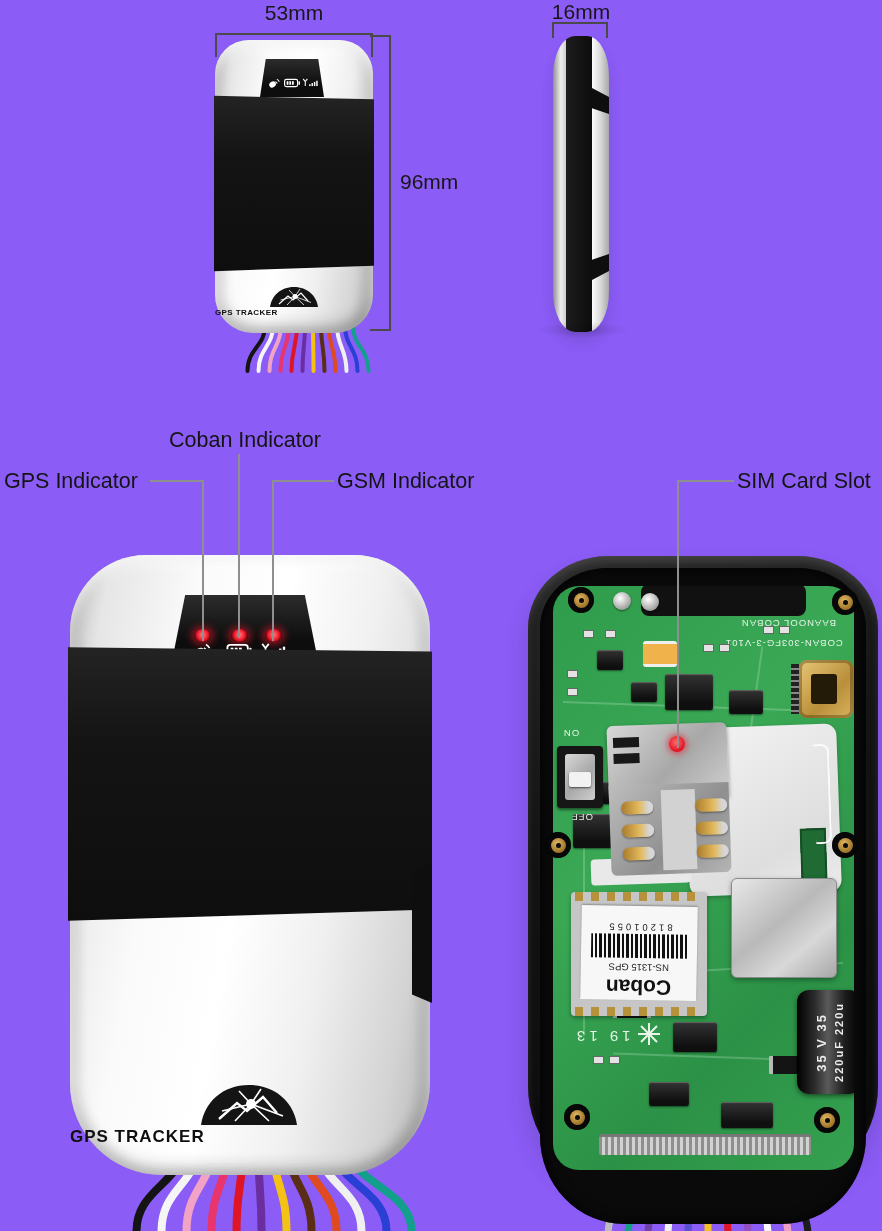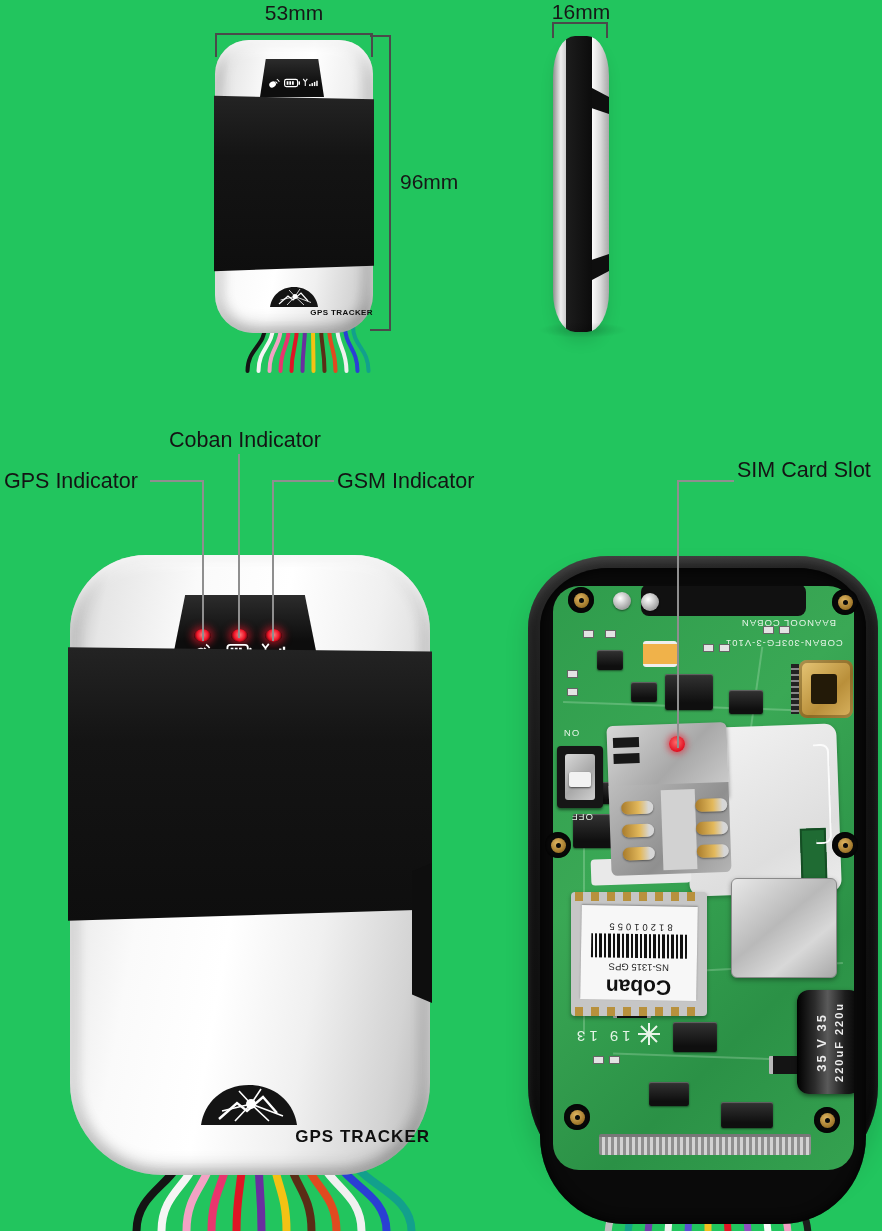--- a/index.html
+++ b/index.html
@@ -1,16 +1,16 @@
 <!DOCTYPE html>
 <html><head>
 <meta charset="utf-8">
 <style>
   html,body{margin:0;padding:0;background:#fff;}
-  .canvas{position:relative;width:882px;height:1231px;background:#22c55e;overflow:hidden;
+  .canvas{position:relative;width:882px;height:1231px;background:#8b5cf6;overflow:hidden;
           font-family:"Liberation Sans", sans-serif;color:#1b1b1b;}
   .abs{position:absolute;}
   
   .dim-text{position:absolute;font-size:21px;color:#171717;text-align:center;}
   .dim-line{position:absolute;background:#4a4a4a;}
   .callout-text{position:absolute;font-size:21.5px;color:#141414;white-space:nowrap;}
   .leader{position:absolute;background:#8f8f8f;z-index:30;}
   
   .tracker{position:absolute;}
   .t-body{position:absolute;
@@ -18,21 +18,21 @@
     box-shadow:inset 0 8px 14px rgba(255,255,255,.9), inset 0 -8px 16px rgba(0,0,0,.22),
                inset 8px 0 14px rgba(0,0,0,.10), inset -8px 0 14px rgba(0,0,0,.14);}
   .t-panel{position:absolute;background:linear-gradient(180deg,#2c2c2c,#0d0d0d 70%);
     clip-path:polygon(9% 0,91% 0,100% 100%,0 100%);}
   .t-led{position:absolute;width:17px;height:13px;border-radius:50%;
     background:radial-gradient(circle at 50% 45%,#ff8080 0%,#ef1427 50%,rgba(150,0,12,.65) 72%,rgba(0,0,0,0) 78%);
     box-shadow:0 0 7px 3px rgba(235,25,45,.55);}
   .t-icon{position:absolute;}
   .t-band{position:absolute;background:linear-gradient(180deg,#242424,#141414 35%,#0e0e0e);}
   .t-wedge{position:absolute;background:#0e0e0e;}
-  .t-logo-text{position:absolute;font-weight:bold;color:#0f0f0f;text-align:right;white-space:nowrap;}
+  .t-logo-text{position:absolute;font-weight:bold;color:#0f0f0f;text-align:left;white-space:nowrap;}
   .t-emblem{position:absolute;}
   
   .side{position:absolute;display:flex;overflow:hidden;border-radius:22px/40px;
         box-shadow:0 10px 14px rgba(0,0,0,.10);}
   .side-sliver-l{width:13px;background:linear-gradient(90deg,#8f8f8f,#efefef 60%,#cecece);}
   .side-black{width:26px;background:linear-gradient(90deg,#1d1d1d,#0c0c0c);}
   .side-sliver-r{width:17px;position:relative;background:linear-gradient(90deg,#fcfcfc,#d9d9d9 50%,#a8a8a8);}
   .side-notch{position:absolute;background:#0e0e0e;}
   .soft-shadow{position:absolute;background:radial-gradient(ellipse at center,rgba(0,0,0,.16),rgba(0,0,0,0) 70%);}
   
@@ -138,21 +138,21 @@
     <div class="side-sliver-r">
       <div class="side-notch" style="left:0;top:52px;width:17px;height:26px;clip-path:polygon(0 0,100% 35%,100% 100%,0 78%);"></div>
       <div class="side-notch" style="left:0;top:218px;width:17px;height:26px;clip-path:polygon(0 22%,100% 0,100% 65%,0 100%);"></div>
     </div>
   </div>
   <div class="soft-shadow" style="left:538px;top:322px;width:90px;height:16px;"></div>
 
   <div class="callout-text" style="left:169px;top:428px;">Coban Indicator</div>
   <div class="callout-text" style="left:4px;top:469px;">GPS Indicator</div>
   <div class="callout-text" style="left:337px;top:469px;">GSM Indicator</div>
-  <div class="callout-text" style="left:737px;top:458px;">SIM Card Slot</div>
+  <div class="callout-text" style="left:737px;top:469px;">SIM Card Slot</div>
 
   <div class="leader" style="left:238px;top:454px;width:2px;height:184px;"></div>
   <div class="leader" style="left:150px;top:480px;width:54px;height:2px;"></div>
   <div class="leader" style="left:202px;top:480px;width:2px;height:161px;"></div>
   <div class="leader" style="left:272px;top:480px;width:62px;height:2px;"></div>
   <div class="leader" style="left:272px;top:480px;width:2px;height:161px;"></div>
   <div class="leader" style="left:677px;top:480px;width:57px;height:2px;"></div>
   <div class="leader" style="left:677px;top:480px;width:2px;height:268px;"></div>
 
   <div class="tracker" style="left:70px;top:555px;width:360px;height:676px;z-index:1;">

